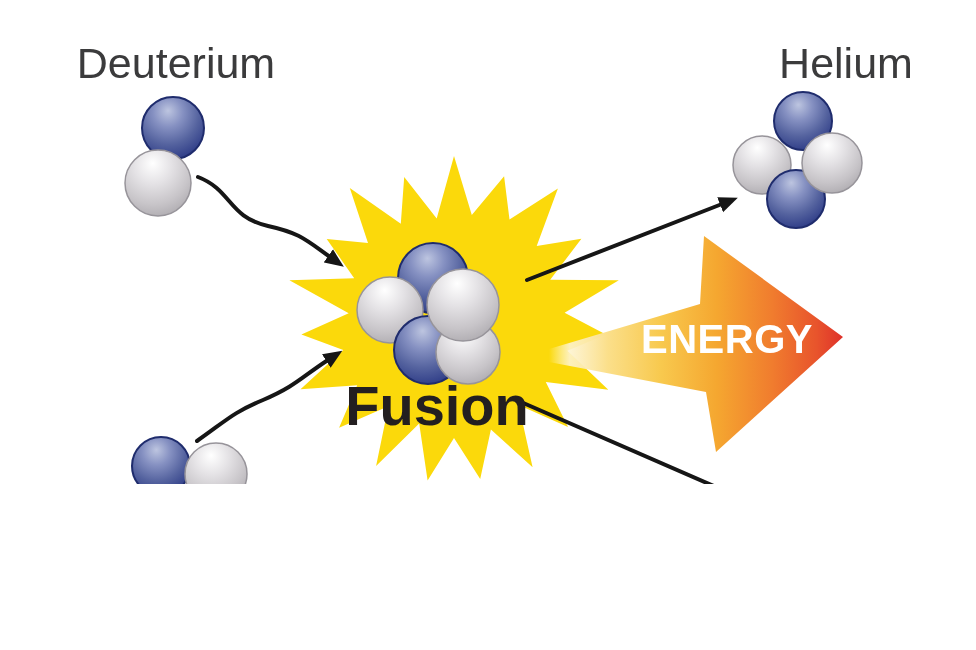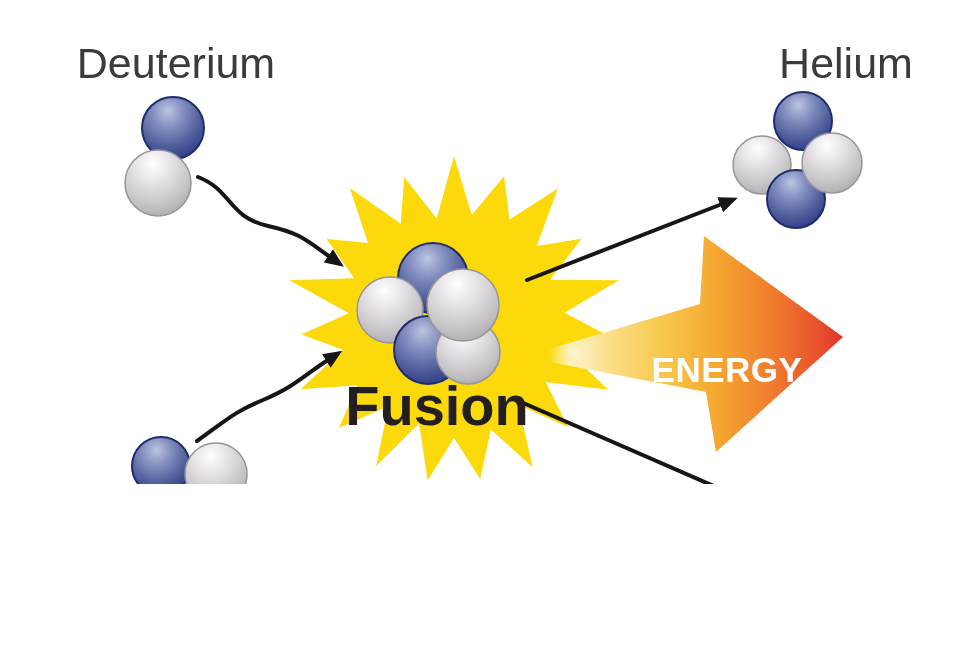--- a/index.html
+++ b/index.html
@@ -29,25 +29,24 @@
     letter-spacing: 0;
     line-height: 1;
     user-select: none;
   }
   .label.fusion {
     font-size: 56px;
     font-weight: 700;
     color: var(--c-fusion_text, #231f20);
   }
   .label.energy {
-    font-size: 35px;
+    font-size: 40px;
     font-weight: 700;
     color: var(--c-energy_text, #ffffff);
     letter-spacing: 0.5px;
-    margin-top: 30px;
   }
   .blue-sphere { stroke: #1f2c6d; stroke-width: 2; }
   .gray-sphere { stroke: #97949a; stroke-width: 1.5; }
   .connector {
     fill: none;
     stroke: var(--c-line_black, #161616);
     stroke-width: 4;
     stroke-linecap: round;
   }
 </style>

